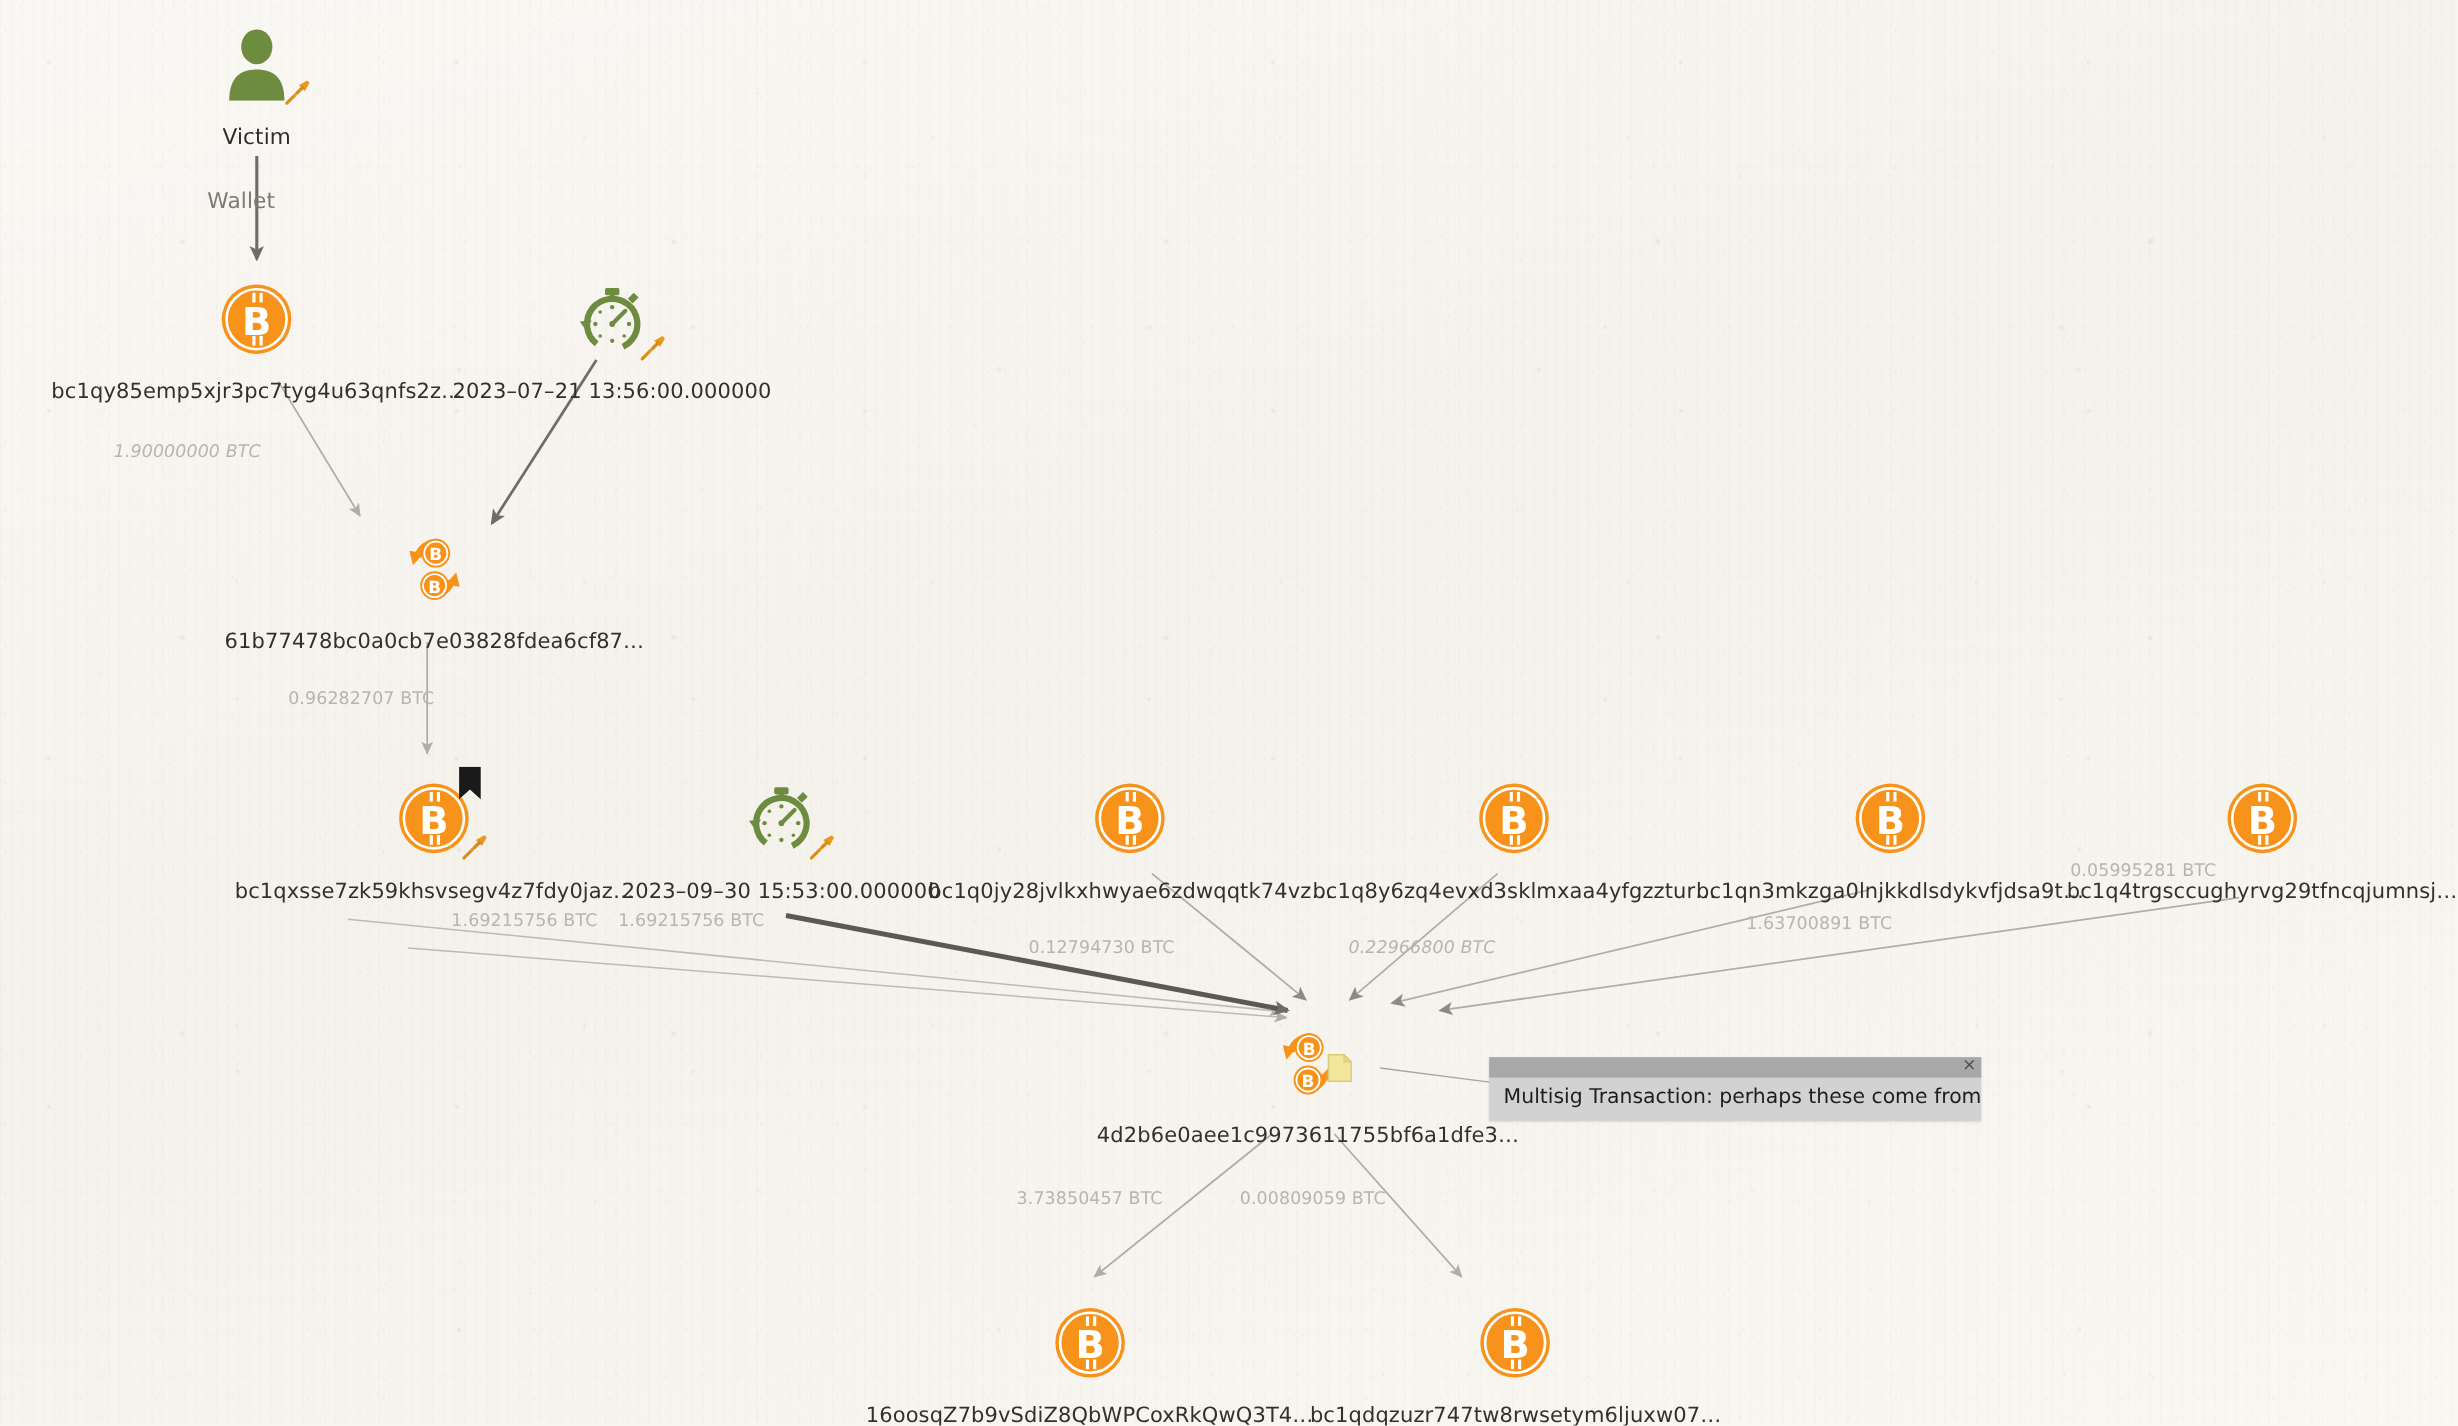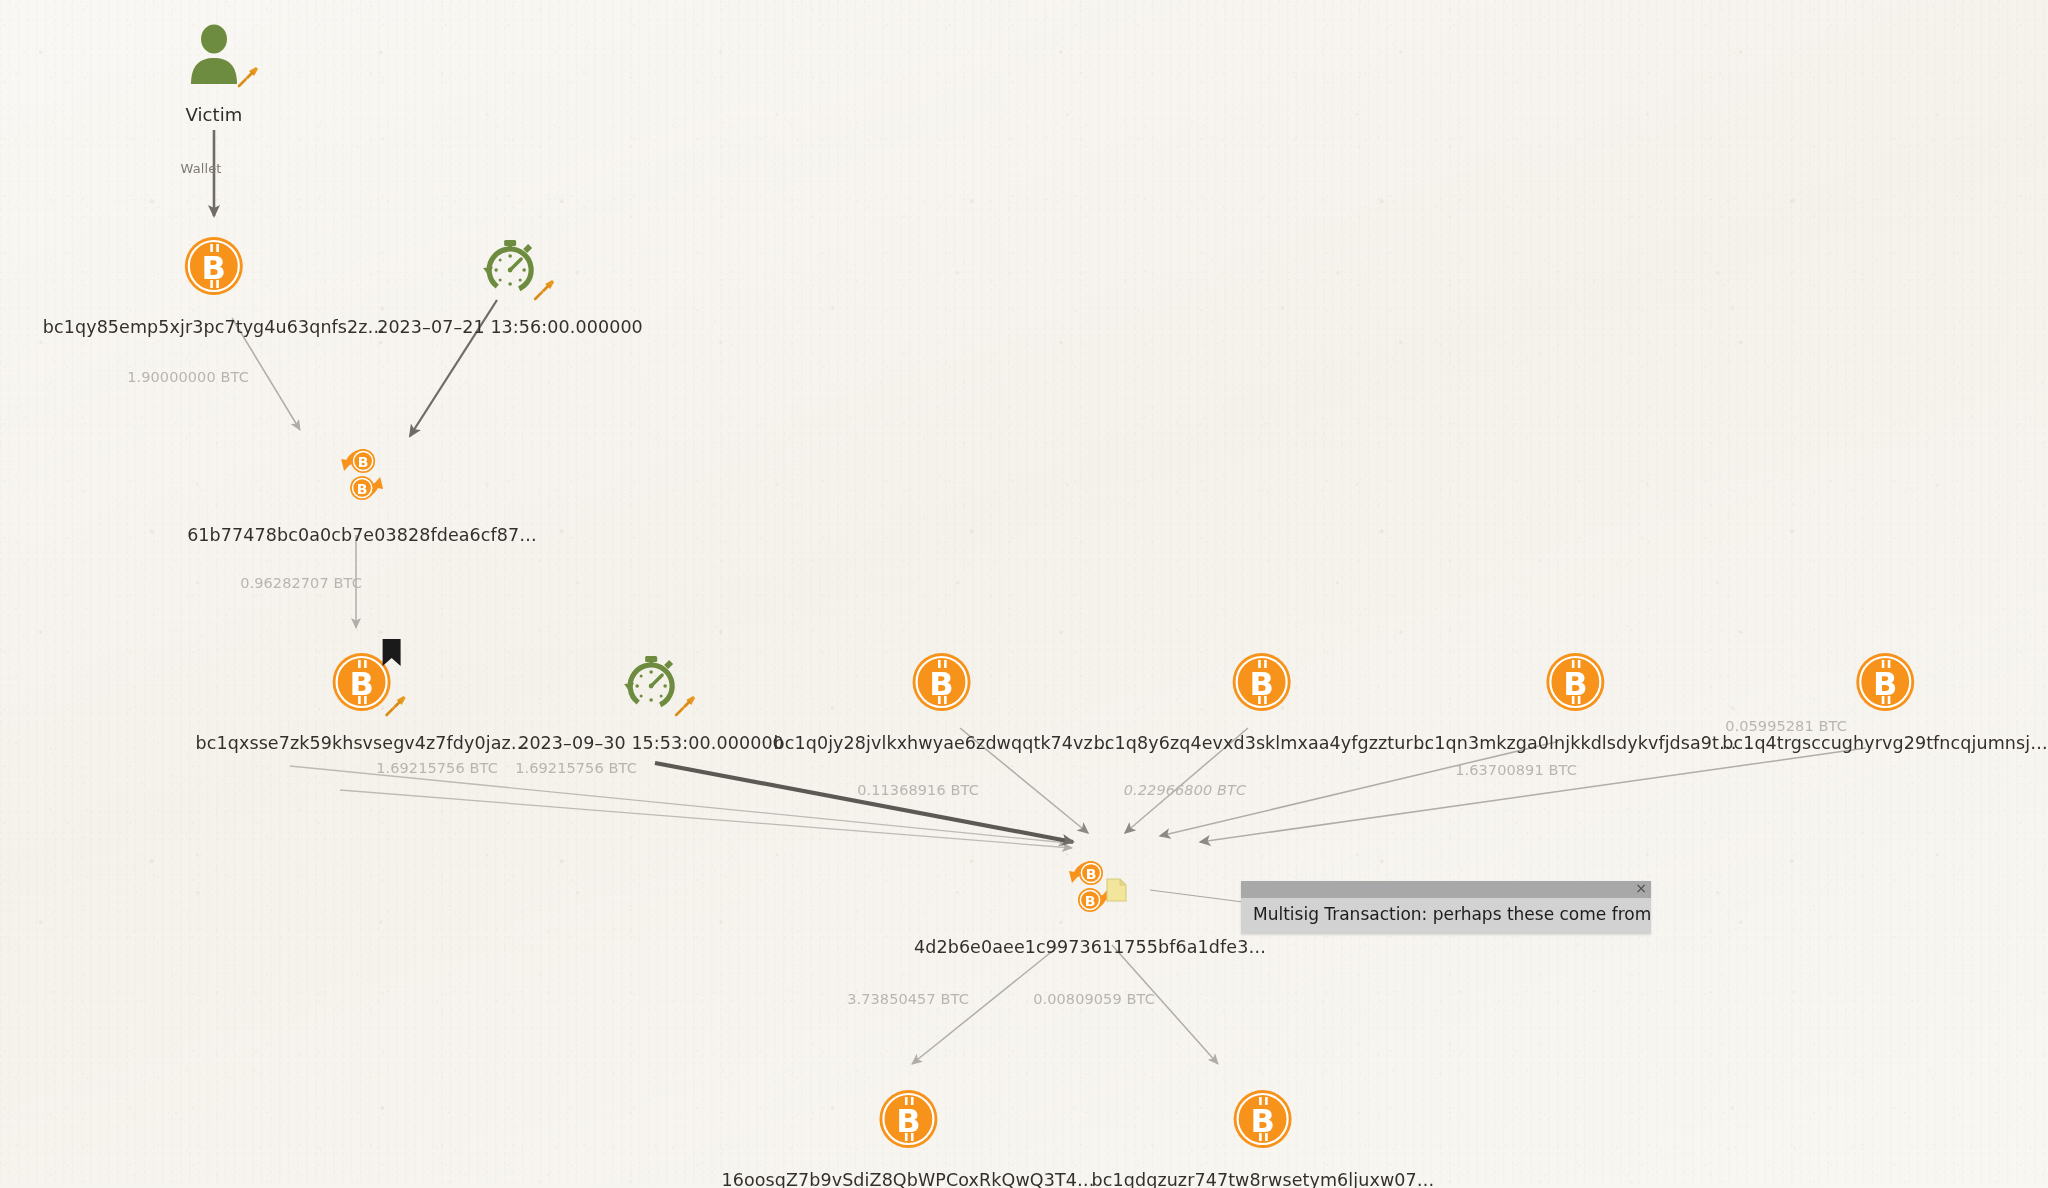--- a/index.html
+++ b/index.html
@@ -94,21 +94,21 @@
   .edge-label {
     position: absolute;
     font-size: 14.5px;
     color: #b8b5b0;
     white-space: nowrap;
     transform: translate(-50%, -50%);
     letter-spacing: .1px;
   }
   .edge-label.dark {
     color: #7d7a76;
-    font-size: 13px;
+    font-size: 18px;
   }
 
   
   #note-box {
     position: absolute;
     left: 1241px;
     top: 881px;
     width: 410px;
     background: #d2d2d2;
     box-shadow: 0 1px 2px rgba(0,0,0,.12);
@@ -178,29 +178,29 @@
 
     <line x1="1060" y1="945" x2="912" y2="1064" stroke="#b0ada8" stroke-width="1.5" marker-end="url(#ah-light)"></line>
 
     <line x1="1112" y1="945" x2="1218" y2="1064" stroke="#b0ada8" stroke-width="1.5" marker-end="url(#ah-light)"></line>
 
     <line x1="1150" y1="890" x2="1243" y2="902" stroke="#a9a6a1" stroke-width="1.2"></line>
   </svg>
 
   <div class="edge-label dark" style="left:201px; top:168px;">Wallet</div>
 
-  <div class="edge-label" style="left:188px; top:377px;">1.90000000 BTC</div>
+  <div class="edge-label" style="left:156px; top:377px;font-style:italic;">1.90000000 BTC</div>
 
   <div class="edge-label" style="left:301px; top:583px;">0.96282707 BTC</div>
 
   <div class="edge-label" style="left:437px; top:768px;">1.69215756 BTC</div>
 
   <div class="edge-label" style="left:576px; top:768px;">1.69215756 BTC</div>
 
-  <div class="edge-label" style="left:918px; top:790px;">0.11368916 BTC</div>
+  <div class="edge-label" style="left:918px; top:790px;">0.12794730 BTC</div>
 
   <div class="edge-label" style="left:1185px; top:790px;font-style:italic;">0.22966800 BTC</div>
 
   <div class="edge-label" style="left:1516px; top:770px;">1.63700891 BTC</div>
 
   <div class="edge-label" style="left:1786px; top:726px;">0.05995281 BTC</div>
 
   <div class="edge-label" style="left:908px; top:999px;">3.73850457 BTC</div>
 
   <div class="edge-label" style="left:1094px; top:999px;">0.00809059 BTC</div>

